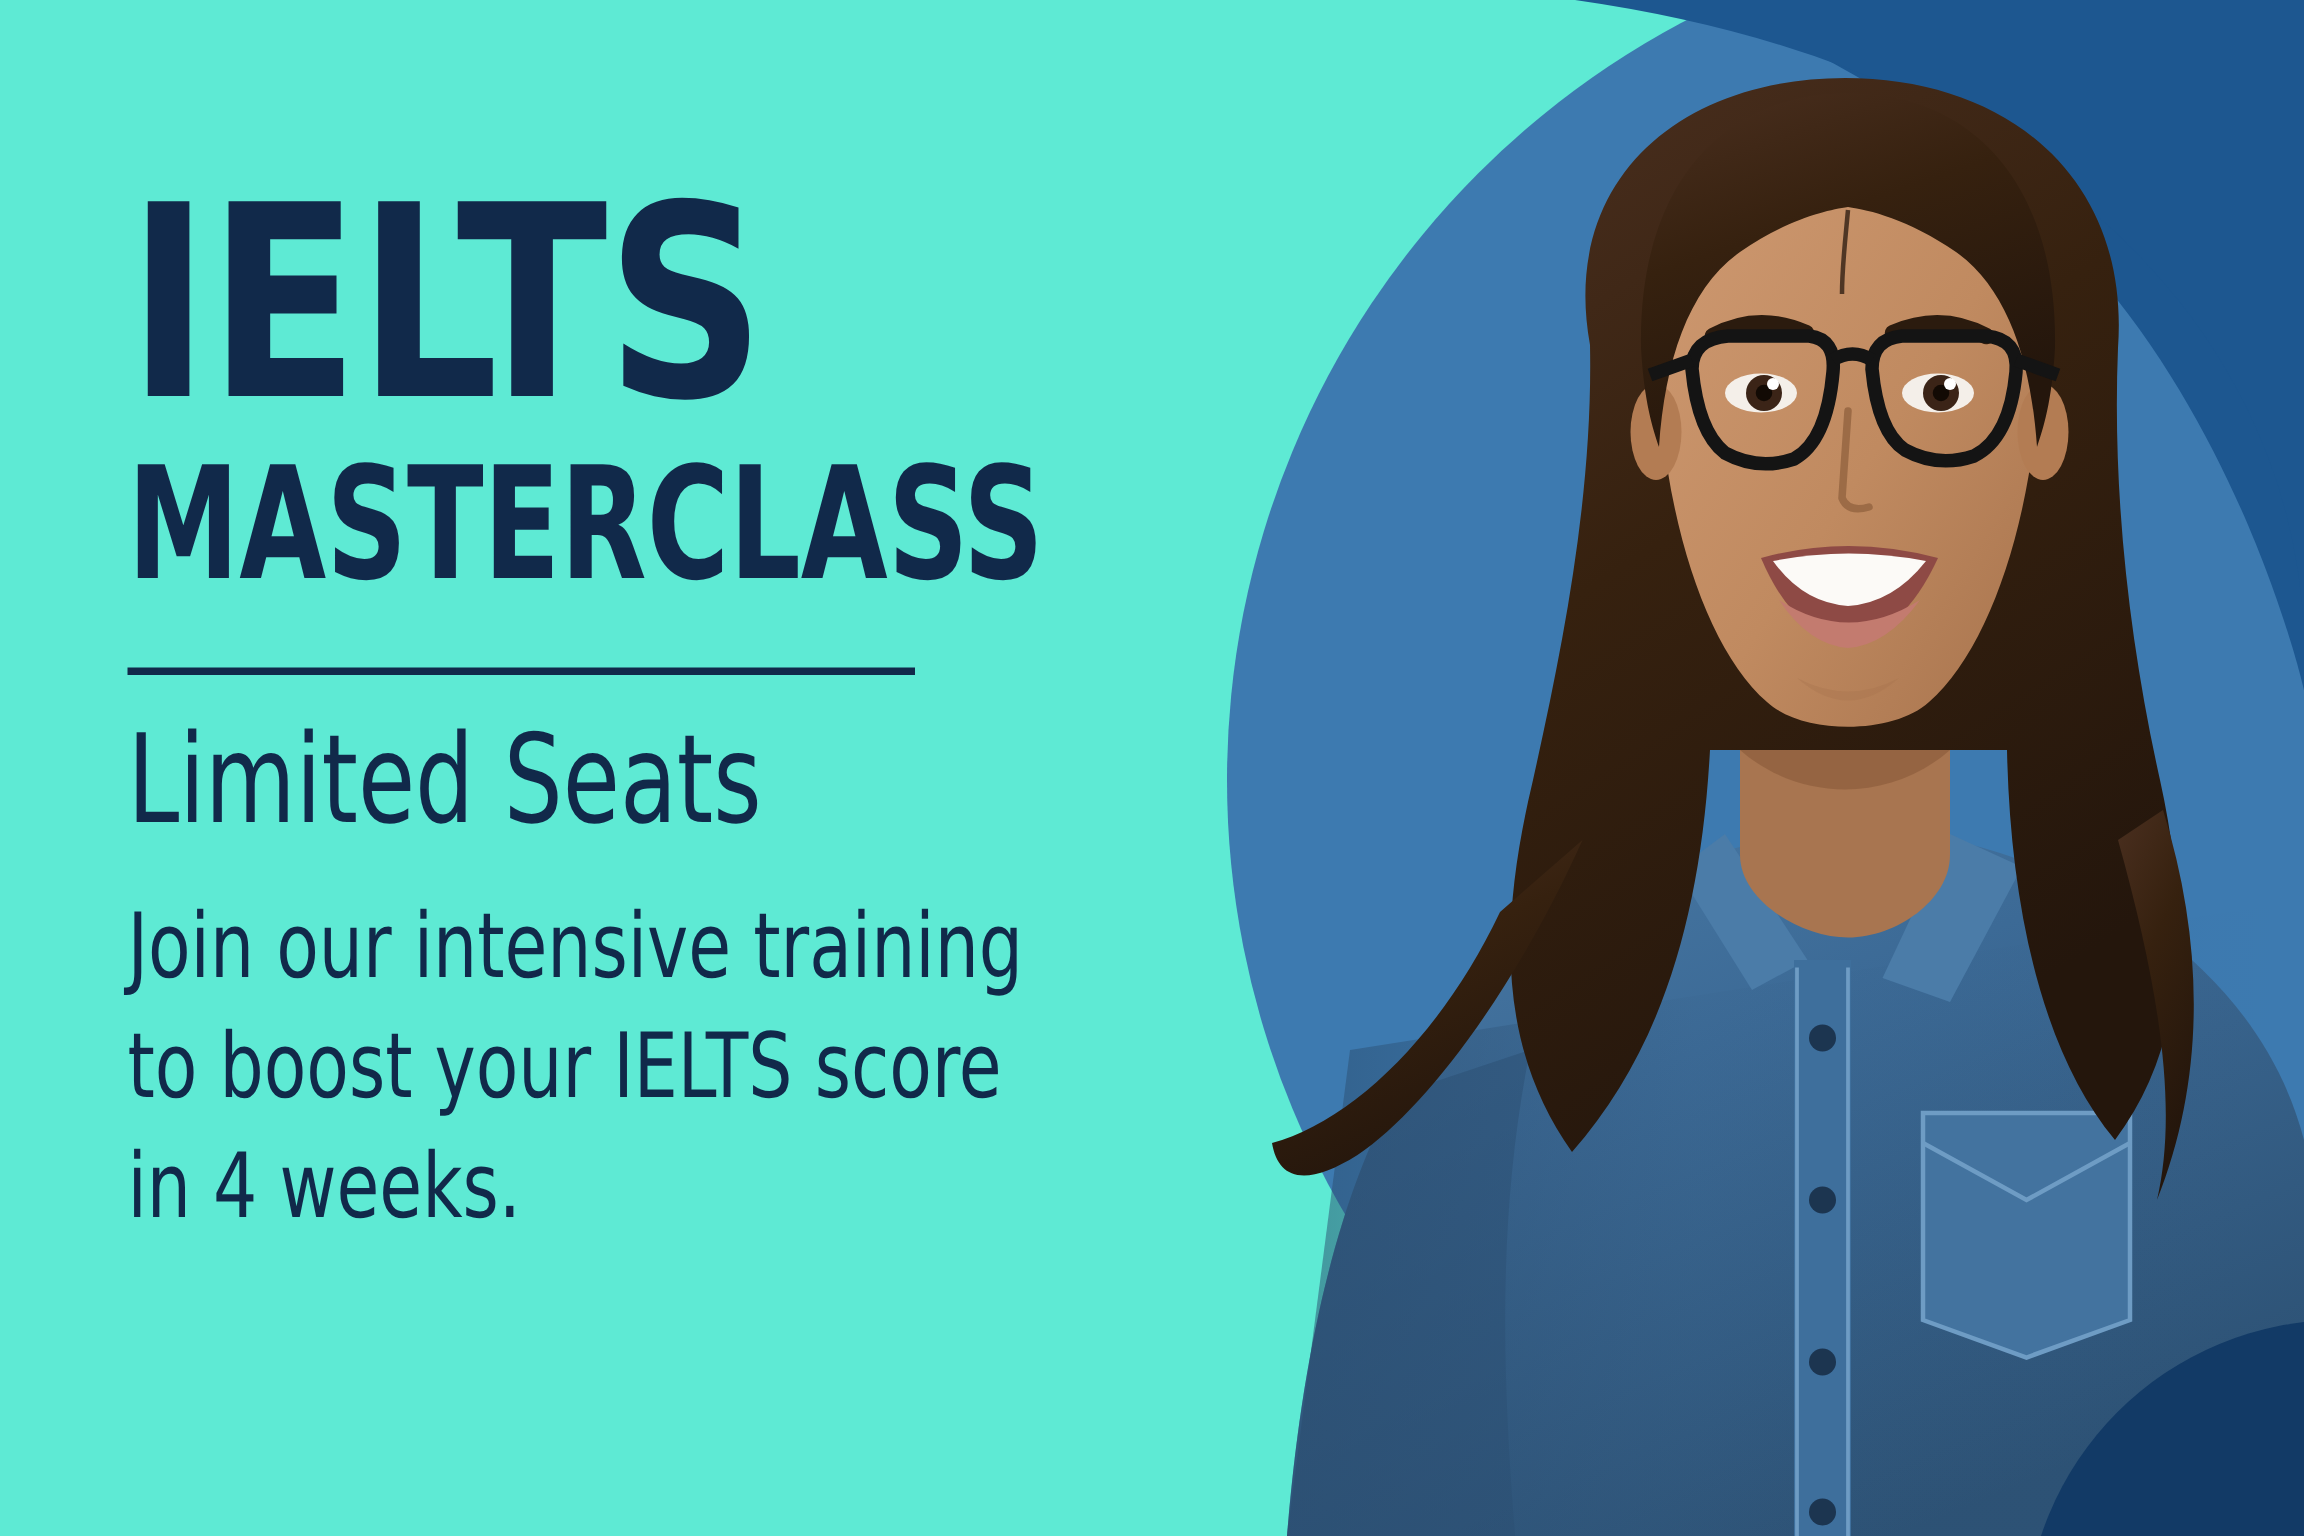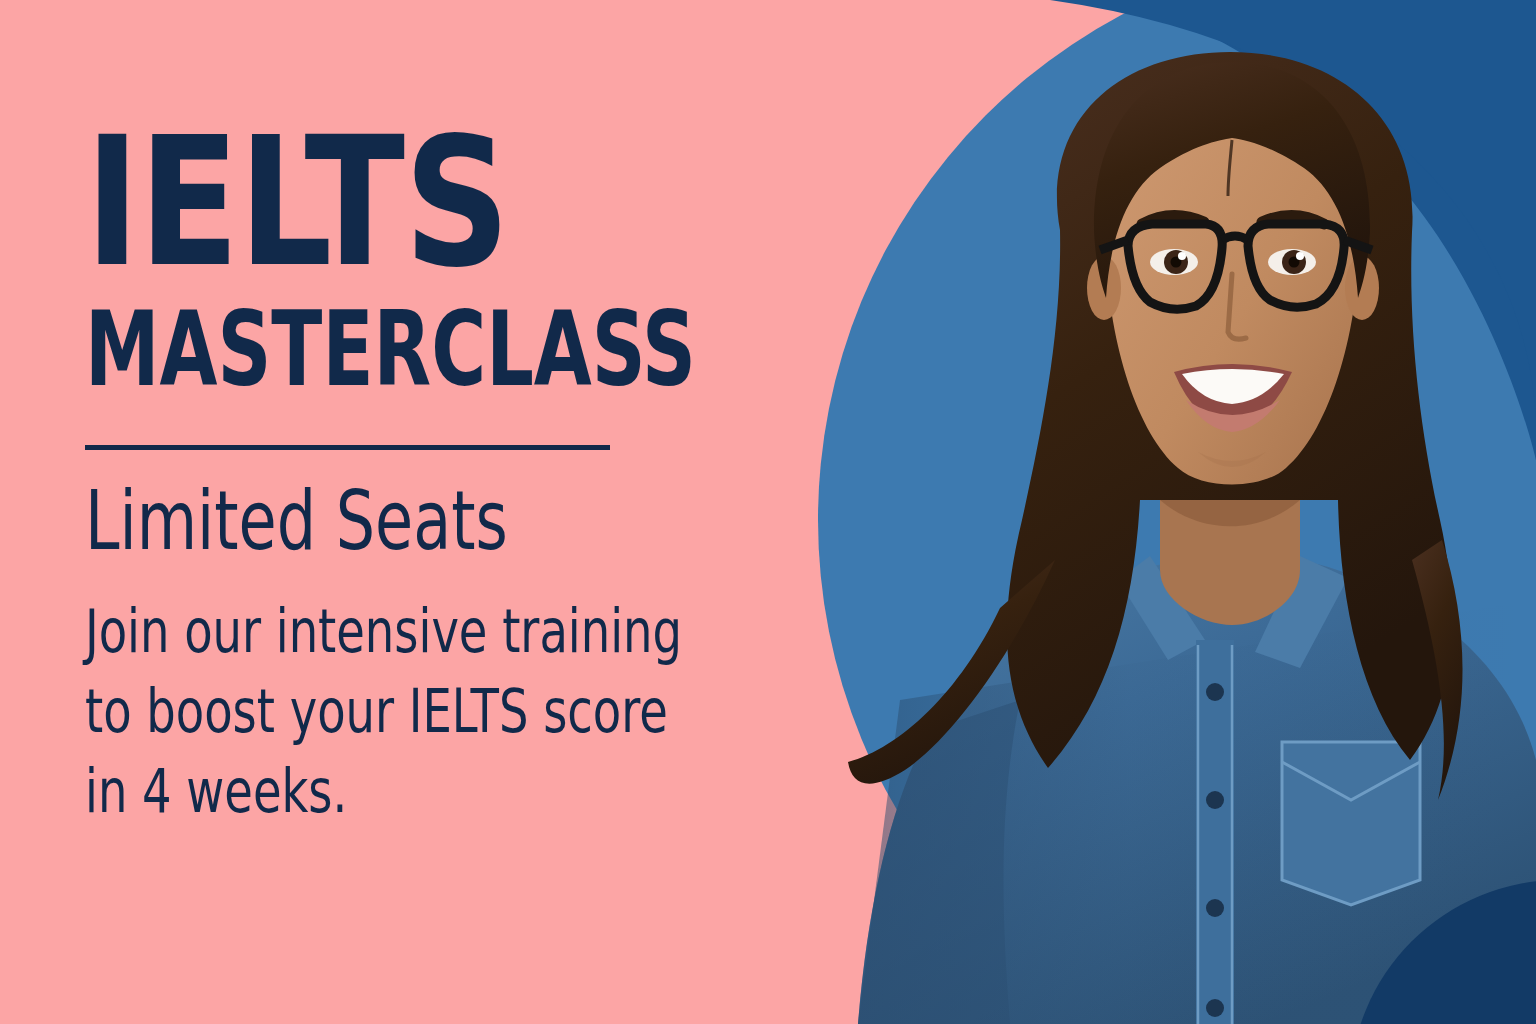--- a/index.html
+++ b/index.html
@@ -4,21 +4,21 @@
 <style>
   * { margin:0; padding:0; box-sizing:border-box; }
   html, body {
     width:1536px; height:1024px;
     overflow:hidden;
     font-family:"Liberation Sans", sans-serif;
   }
   #poster {
     position:relative;
     width:1536px; height:1024px;
-    background:#fca5a5;
+    background:#5eead4;
     overflow:hidden;
   }
 
   
   .shape-layer {
     position:absolute;
     top:0; left:0;
     width:1536px; height:1024px;
     pointer-events:none;
   }

